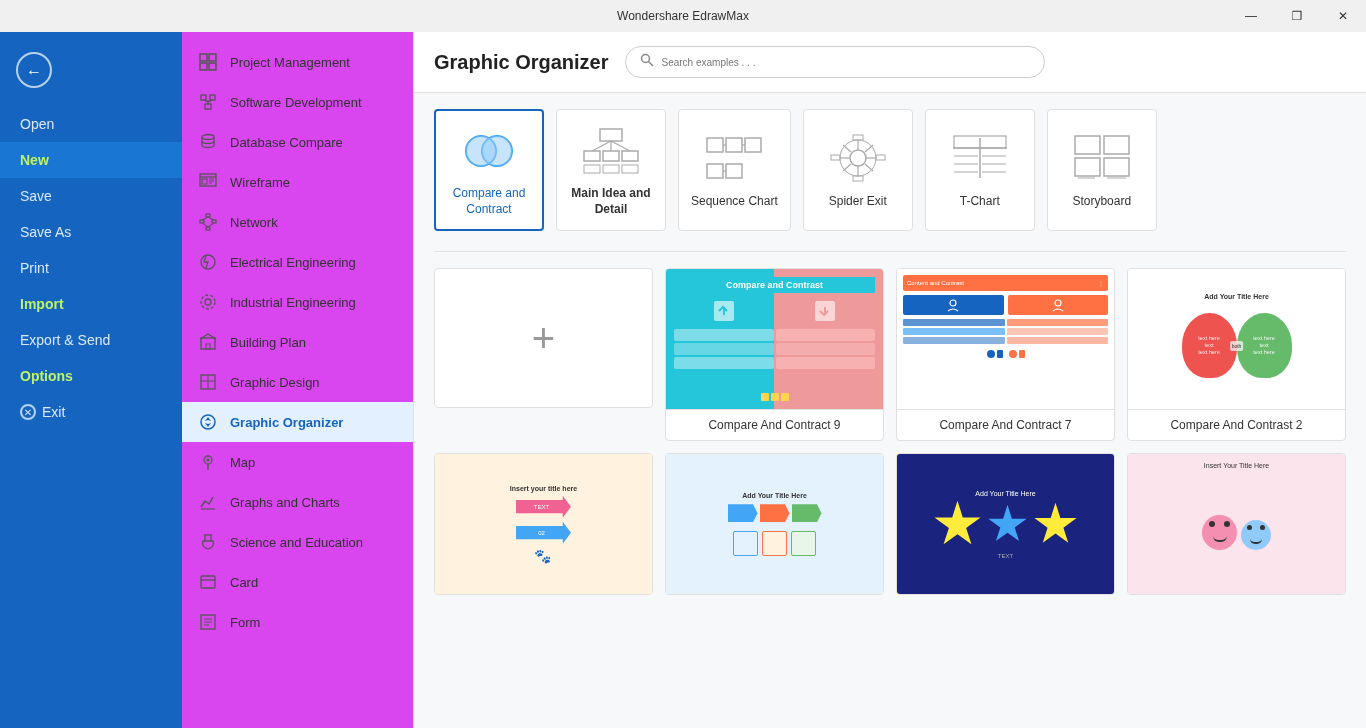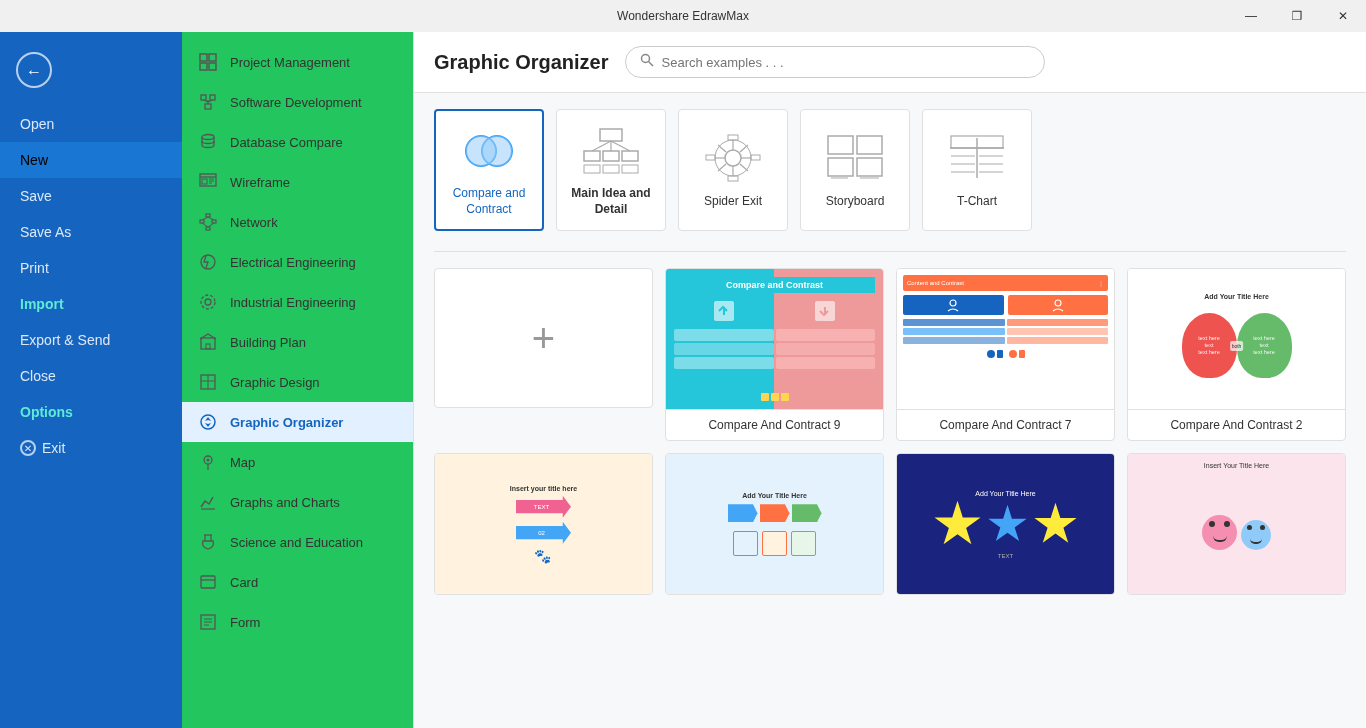--- a/index.html
+++ b/index.html
@@ -76,36 +76,36 @@
     }
     .sidebar-item {
       padding: 10px 20px;
       color: rgba(255,255,255,0.85);
       font-size: 14px;
       cursor: pointer;
       font-weight: 400;
     }
     .sidebar-item.active {
       background: #1976d2;
-      color: #000000;
-      font-weight: 400;
-    }
-    .sidebar-item.bold { font-weight: 700; color: #5eead4; }
+      color: #bef264;
+      font-weight: 700;
+    }
+    .sidebar-item.bold { font-weight: 700; color: #bef264; }
 
     
     .main-panel {
       display: flex;
       flex: 1;
       overflow: hidden;
     }
 
     
     .category-sidebar {
       width: 232px;
-      background: #22c55e;
+      background: #d946ef;
       border-right: 1px solid #e0e0e0;
       overflow-y: auto;
       flex-shrink: 0;
       padding: 10px 0;
     }
     .category-item {
       display: flex;
       align-items: center;
       padding: 10px 16px;
       cursor: pointer;
@@ -156,21 +156,21 @@
       align-items: center;
       border: 1px solid #ccc;
       border-radius: 20px;
       padding: 6px 14px;
       gap: 8px;
       background: white;
     }
     .search-box input {
       border: none;
       outline: none;
-      font-size: 13px;
+      font-size: 10px;
       color: #b91c1c;
       width: 100%;
       background: transparent;
     }
     .template-card {
       background: white;
       border: 1px solid #e0e0e0;
       border-radius: 4px;
       padding: 12px;
       display: flex;
@@ -350,21 +350,20 @@
     <div class="sidebar-back">
       <div class="back-circle">←</div>
     </div>
     <div class="sidebar-item">Open</div>
     <div class="sidebar-item active">New</div>
     <div class="sidebar-item">Save</div>
     <div class="sidebar-item">Save As</div>
     <div class="sidebar-item">Print</div>
     <div class="sidebar-item bold">Import</div>
     <div class="sidebar-item">Export &amp; Send</div>
-    <div class="sidebar-item">Close</div>
     <div class="sidebar-item bold">Options</div>
     <div class="sidebar-item" style="display:flex;align-items:center;gap:6px;">
       <span style="width:16px;height:16px;border-radius:50%;border:2px solid rgba(255,255,255,0.7);display:inline-flex;align-items:center;justify-content:center;font-size:10px;">✕</span>
       Exit
     </div>
   </div>
 
   <div class="main-panel">
 
     <div class="category-sidebar">
@@ -574,20 +573,35 @@
                 <line x1="29" y1="14" x2="29" y2="24" stroke="#aaa" stroke-width="1.2"></line>
                 <line x1="29" y1="14" x2="48" y2="24" stroke="#aaa" stroke-width="1.2"></line>
                 <rect x="2" y="38" width="16" height="8" fill="none" stroke="#aaa" stroke-width="1"></rect>
                 <rect x="21" y="38" width="16" height="8" fill="none" stroke="#aaa" stroke-width="1"></rect>
                 <rect x="40" y="38" width="16" height="8" fill="none" stroke="#aaa" stroke-width="1"></rect>
               </svg>
             </div>
             <span class="card-label">Main Idea and<br>Detail</span>
           </div>
 
+          <div class="template-card" style="min-width:110px;">
+            <div class="card-icon">
+              <svg width="58" height="48" viewBox="0 0 58 48">
+                <rect x="2" y="4" width="16" height="14" fill="none" stroke="#aaa" stroke-width="1.5"></rect>
+                <rect x="21" y="4" width="16" height="14" fill="none" stroke="#aaa" stroke-width="1.5"></rect>
+                <rect x="40" y="4" width="16" height="14" fill="none" stroke="#aaa" stroke-width="1.5"></rect>
+                <line x1="18" y1="11" x2="21" y2="11" stroke="#aaa" stroke-width="1.2"></line>
+                <line x1="37" y1="11" x2="40" y2="11" stroke="#aaa" stroke-width="1.2"></line>
+                <rect x="2" y="30" width="16" height="14" fill="none" stroke="#aaa" stroke-width="1.5"></rect>
+                <rect x="21" y="30" width="16" height="14" fill="none" stroke="#aaa" stroke-width="1.5"></rect>
+                <line x1="18" y1="37" x2="21" y2="37" stroke="#aaa" stroke-width="1.2"></line>
+              </svg>
+            </div>
+            <span class="card-label">Sequence Chart</span>
+          </div>
 
           <div class="template-card" style="min-width:110px;">
             <div class="card-icon">
               <svg width="58" height="48" viewBox="0 0 58 48">
                 <circle cx="29" cy="24" r="8" fill="none" stroke="#aaa" stroke-width="1.5"></circle>
                 <circle cx="29" cy="24" r="18" fill="none" stroke="#aaa" stroke-width="1"></circle>
                 <line x1="29" y1="6" x2="29" y2="16" stroke="#aaa" stroke-width="1.2"></line>
                 <line x1="29" y1="32" x2="29" y2="42" stroke="#aaa" stroke-width="1.2"></line>
                 <line x1="11" y1="24" x2="21" y2="24" stroke="#aaa" stroke-width="1.2"></line>
                 <line x1="37" y1="24" x2="47" y2="24" stroke="#aaa" stroke-width="1.2"></line>
@@ -600,47 +614,47 @@
                 <rect x="2" y="21" width="9" height="5" fill="none" stroke="#aaa" stroke-width="1"></rect>
                 <rect x="47" y="21" width="9" height="5" fill="none" stroke="#aaa" stroke-width="1"></rect>
               </svg>
             </div>
             <span class="card-label">Spider Exit</span>
           </div>
 
           <div class="template-card" style="min-width:110px;">
             <div class="card-icon">
               <svg width="58" height="48" viewBox="0 0 58 48">
-                <rect x="2" y="2" width="25" height="18" fill="none" stroke="#aaa" stroke-width="1.5"></rect>
-                <rect x="31" y="2" width="25" height="18" fill="none" stroke="#aaa" stroke-width="1.5"></rect>
-                <rect x="2" y="24" width="25" height="18" fill="none" stroke="#aaa" stroke-width="1.5"></rect>
-                <rect x="31" y="24" width="25" height="18" fill="none" stroke="#aaa" stroke-width="1.5"></rect>
-                <line x1="5" y1="44" x2="22" y2="44" stroke="#aaa" stroke-width="1"></line>
-                <line x1="34" y1="44" x2="53" y2="44" stroke="#aaa" stroke-width="1"></line>
-              </svg>
-            </div>
-            <span class="card-label">Storyboard</span>
-          </div>
-
-          <div class="template-card" style="min-width:110px;">
-            <div class="card-icon">
-              <svg width="58" height="48" viewBox="0 0 58 48">
                 <line x1="29" y1="4" x2="29" y2="44" stroke="#aaa" stroke-width="1.5"></line>
                 <line x1="2" y1="14" x2="56" y2="14" stroke="#aaa" stroke-width="1.5"></line>
                 <rect x="3" y="2" width="52" height="12" fill="none" stroke="#aaa" stroke-width="1.2"></rect>
                 <line x1="3" y1="22" x2="27" y2="22" stroke="#aaa" stroke-width="1"></line>
                 <line x1="3" y1="30" x2="27" y2="30" stroke="#aaa" stroke-width="1"></line>
                 <line x1="3" y1="38" x2="27" y2="38" stroke="#aaa" stroke-width="1"></line>
                 <line x1="31" y1="22" x2="55" y2="22" stroke="#aaa" stroke-width="1"></line>
                 <line x1="31" y1="30" x2="55" y2="30" stroke="#aaa" stroke-width="1"></line>
                 <line x1="31" y1="38" x2="55" y2="38" stroke="#aaa" stroke-width="1"></line>
               </svg>
             </div>
             <span class="card-label">T-Chart</span>
           </div>
+
+          <div class="template-card" style="min-width:110px;">
+            <div class="card-icon">
+              <svg width="58" height="48" viewBox="0 0 58 48">
+                <rect x="2" y="2" width="25" height="18" fill="none" stroke="#aaa" stroke-width="1.5"></rect>
+                <rect x="31" y="2" width="25" height="18" fill="none" stroke="#aaa" stroke-width="1.5"></rect>
+                <rect x="2" y="24" width="25" height="18" fill="none" stroke="#aaa" stroke-width="1.5"></rect>
+                <rect x="31" y="24" width="25" height="18" fill="none" stroke="#aaa" stroke-width="1.5"></rect>
+                <line x1="5" y1="44" x2="22" y2="44" stroke="#aaa" stroke-width="1"></line>
+                <line x1="34" y1="44" x2="53" y2="44" stroke="#aaa" stroke-width="1"></line>
+              </svg>
+            </div>
+            <span class="card-label">Storyboard</span>
+          </div>
         </div>
 
         <div class="section-divider"></div>
 
         <div class="examples-grid">
 
           <div class="new-card">
             <span>+</span>
           </div>
 

